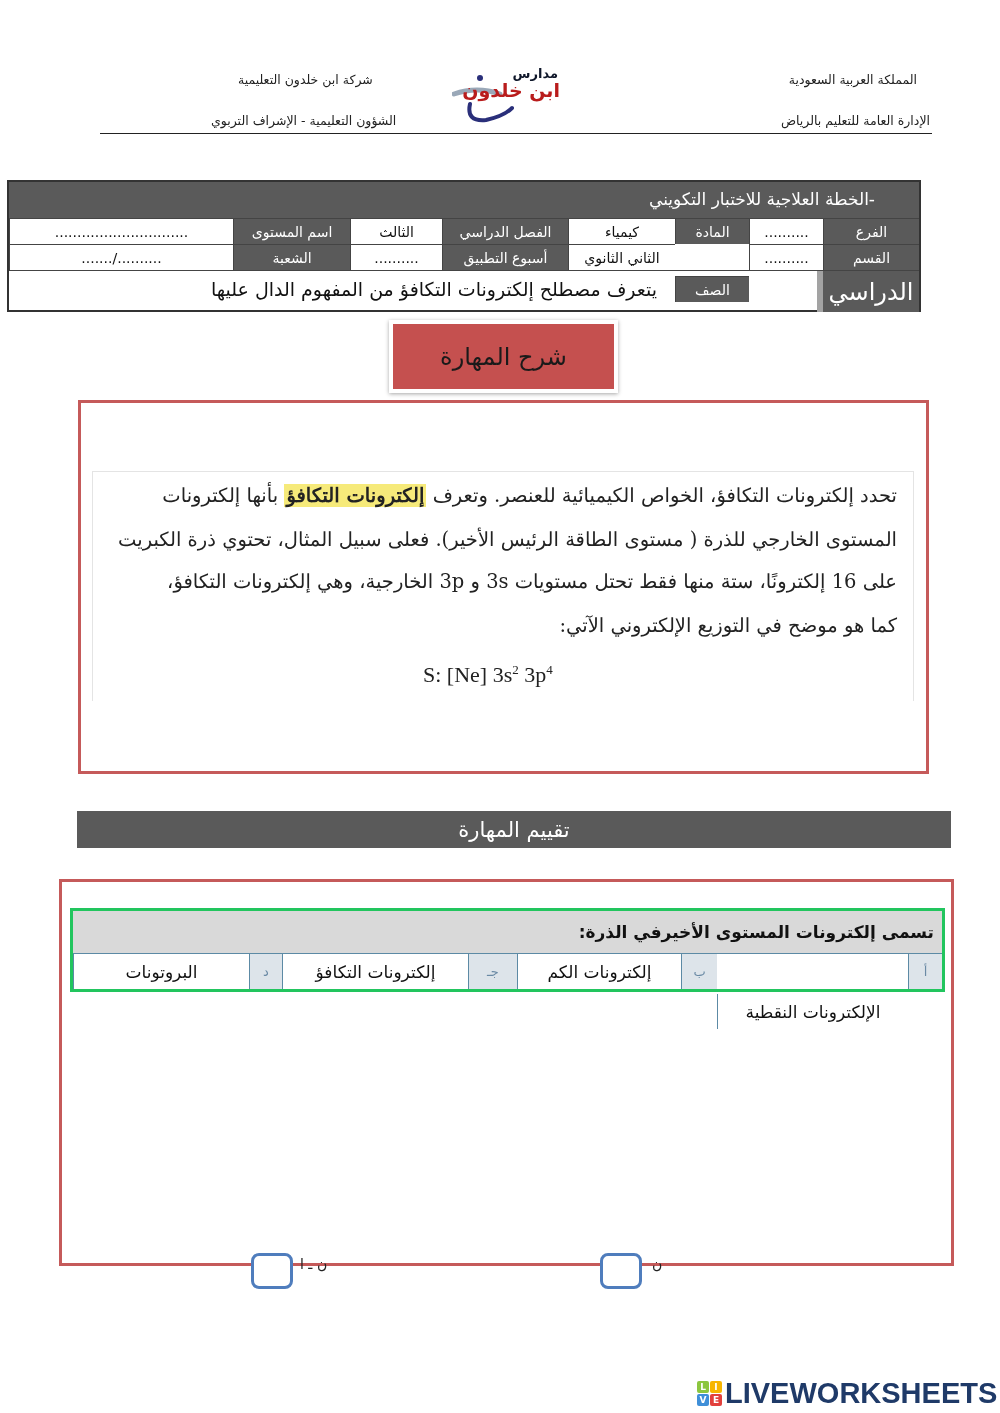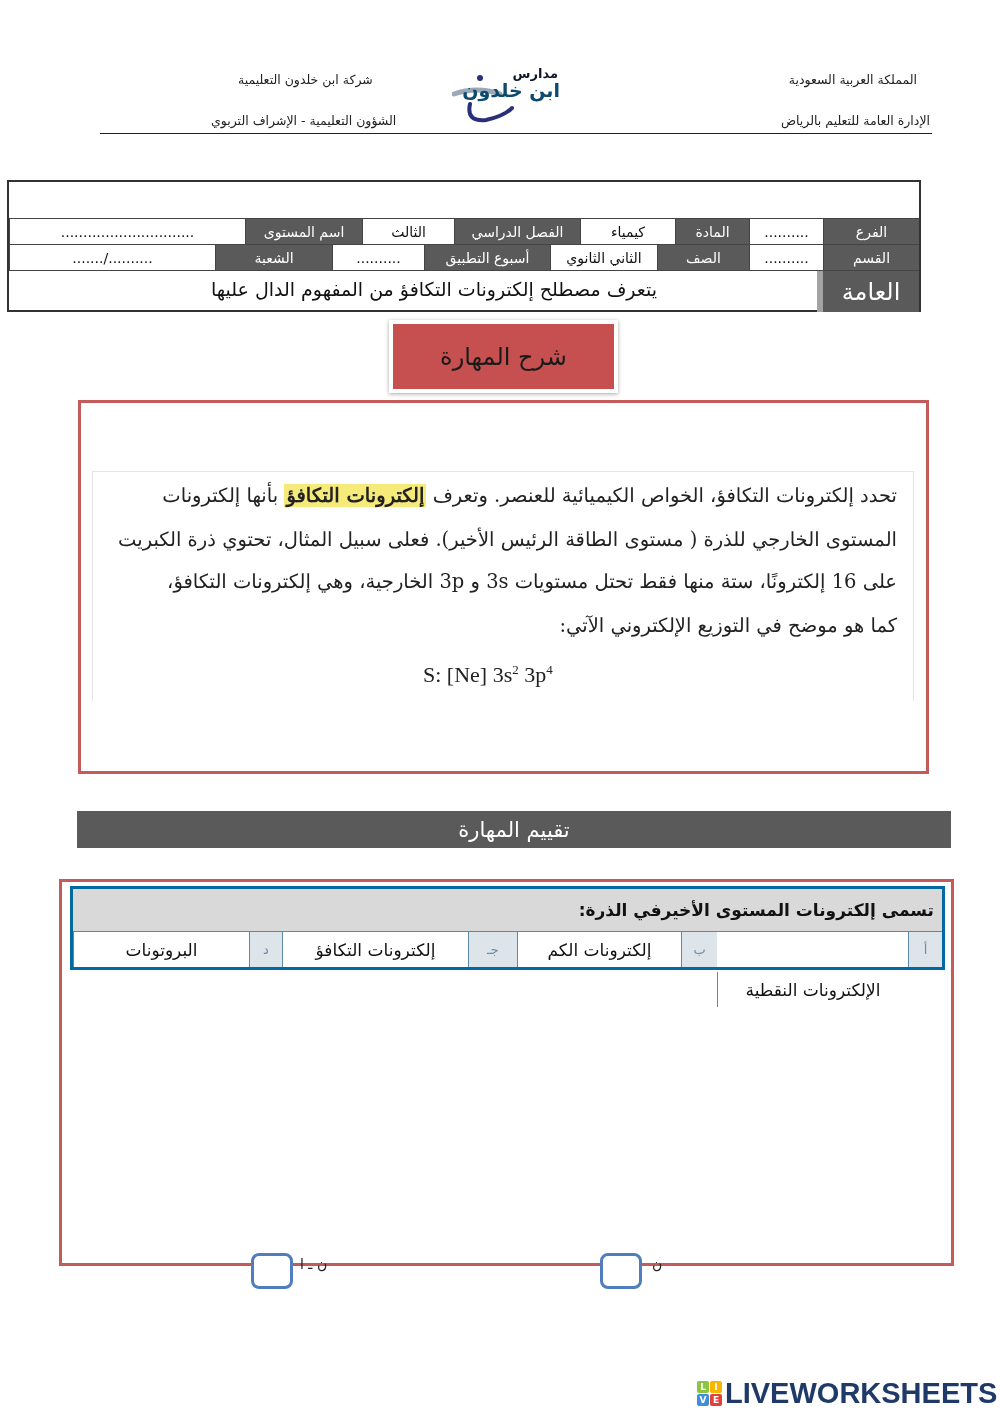--- a/index.html
+++ b/index.html
@@ -7,21 +7,21 @@
   body { position: relative; font-family: "DejaVu Sans", sans-serif; color: #111; }
 
   .abs { position: absolute; }
 
   
   .hdr-text { font-size: 12.5px; color: #222; direction: rtl; white-space: nowrap; text-align: center; }
   .hdr-rule { position: absolute; left: 100px; top: 133px; width: 832px; height: 1px; background: #222; }
 
   .logo { left: 452px; top: 64px; width: 112px; height: 64px; }
   .logo .small { position: absolute; right: 6px; top: 2px; font-size: 13px; font-weight: bold; color: #0f172a; direction: rtl; }
-  .logo .big { position: absolute; right: 4px; top: 15px; font-size: 19px; font-weight: bold; color: #0c4a6e; direction: rtl; }
+  .logo .big { position: absolute; right: 4px; top: 15px; font-size: 19px; font-weight: bold; color: #b91c1c; direction: rtl; }
 
   
   .info { position: absolute; left: 7px; top: 180px; width: 914px; height: 132px; border: 2px solid #333; }
   .info .title-bar { position: absolute; left: 0; top: 0; width: 100%; height: 36px; background: #5a5a5a; color: #fff; font-size: 17px; direction: rtl; padding-right: 44px; line-height: 34px; }
   .info .row { position: absolute; left: 0; width: 100%; height: 26px; display: flex; flex-direction: row-reverse; }
   .info .row .cell { height: 100%; font-size: 14px; display: flex; align-items: center; justify-content: center; border-left: 1px solid #444; border-top: 1px solid #444; direction: rtl; white-space: nowrap; }
   .info .row .cell.dark { background: #5a5a5a; color: #fff; }
   .info .row .cell.light { background: #fff; color: #111; }
   .info .skill-row { position: absolute; left: 0; top: 88px; width: 100%; height: 42px; display: flex; flex-direction: row-reverse; border-top: 1px solid #444; }
   .info .skill-label { width: 96px; height: 100%; background: #5a5a5a; color: #fff; font-size: 24px; display: flex; align-items: center; justify-content: center; }
@@ -37,21 +37,21 @@
   .explain-box p { position: absolute; right: 16px; font-family: "DejaVu Serif", serif; font-size: 19.5px; color: #222; direction: rtl; white-space: nowrap; }
   .hl { background: #f6ea7a; font-weight: bold; padding: 0 2px; }
   .formula { position: absolute; left: 330px; top: 190px; font-family: "Liberation Serif", serif; font-size: 22px; color: #222; }
   .formula sup { font-size: 13px; }
 
   
   .eval-bar { left: 77px; top: 811px; width: 874px; height: 37px; background: #5a5a5a; color: #fff; font-size: 21px; display: flex; align-items: center; justify-content: center; direction: rtl; }
 
   
   .q-frame { left: 59px; top: 879px; width: 895px; height: 387px; border: 3px solid #c55a5a; }
-  .q-table { left: 70px; top: 886px; width: 875px; height: 84px; border: 3px solid #0369a1; }
+  .q-table { left: 70px; top: 908px; width: 875px; height: 84px; border: 3px solid #22c55e; }
   .q-table .q-head { position: absolute; left: 0; top: 0; width: 100%; height: 43px; background: #d9d9d9; border-bottom: 1px solid #5c8aa5; font-size: 17px; font-weight: bold; direction: rtl; padding-right: 8px; line-height: 42px; }
   .q-table .q-opts { position: absolute; left: 0; top: 43px; width: 100%; height: 35px; display: flex; flex-direction: row-reverse; }
   .q-table .opt-letter { height: 100%; background: #dde4ea; color: #6a8aa5; font-size: 13px; display: flex; align-items: center; justify-content: center; border-left: 1px solid #5c8aa5; }
   .q-table .opt-text { height: 100%; background: #fff; font-size: 17px; display: flex; align-items: center; justify-content: center; border-left: 1px solid #5c8aa5; direction: rtl; white-space: nowrap; }
 
   
   .chk { width: 42px; height: 36px; border: 3px solid #4f7dbd; border-radius: 8px; background: #fff; }
   .chk-lbl { font-size: 14px; color: #222; direction: rtl; }
 
   
@@ -73,45 +73,46 @@
     <path d="M2 30 Q 25 22 48 30" stroke="#9aa8b8" stroke-width="5" fill="none" stroke-linecap="round"></path>
     <path d="M18 40 Q 14 58 34 56 Q 52 52 60 44" stroke="#2a2f7a" stroke-width="4" fill="none" stroke-linecap="round"></path>
     <circle cx="28" cy="14" r="3" fill="#2a2f7a"></circle>
   </svg>
   <div class="small">مدارس</div>
   <div class="big">ابن خلدون</div>
 </div>
 <div class="hdr-rule"></div>
 
 <div class="info">
+  <div class="title-bar">-الخطة العلاجية للاختبار التكويني</div>
 
   <div class="row" style="top:36px;">
     <div class="cell dark" style="width:96px;">الفرع</div>
     <div class="cell light" style="width:74px;">..........</div>
     <div class="cell dark" style="width:74px;">المادة</div>
-    <div class="cell light" style="width:95px;">كيمياء</div>
+    <div class="cell light" style="width:107px;">كيمياء</div>
     <div class="cell dark" style="width:126px;">الفصل الدراسي</div>
     <div class="cell light" style="width:92px;">الثالث</div>
     <div class="cell dark" style="width:117px;">اسم المستوى</div>
     <div class="cell light" style="flex:1;">..............................</div>
   </div>
 
   <div class="row" style="top:62px;">
     <div class="cell dark" style="width:96px;">القسم</div>
     <div class="cell light" style="width:74px;">..........</div>
-    <div class="cell dark" style="width:92px;">الصف</div>
+    <div class="cell dark" style="width:74px;margin-top:32px;">الصف</div>
     <div class="cell light" style="width:107px;">الثاني الثانوي</div>
     <div class="cell dark" style="width:126px;">أسبوع التطبيق</div>
     <div class="cell light" style="width:92px;">..........</div>
     <div class="cell dark" style="width:117px;">الشعبة</div>
     <div class="cell light" style="flex:1;">........../.......</div>
   </div>
 
   <div class="skill-row">
-    <div class="skill-label">العامة</div>
+    <div class="skill-label">الدراسي</div>
     <div class="skill-text">يتعرف مصطلح إلكترونات التكافؤ من المفهوم الدال عليها</div>
   </div>
 </div>
 
 <div class="abs explain">
   <div class="inner">شرح المهارة</div>
 </div>
 
 <div class="abs explain-frame"></div>
 <div class="abs explain-box">

